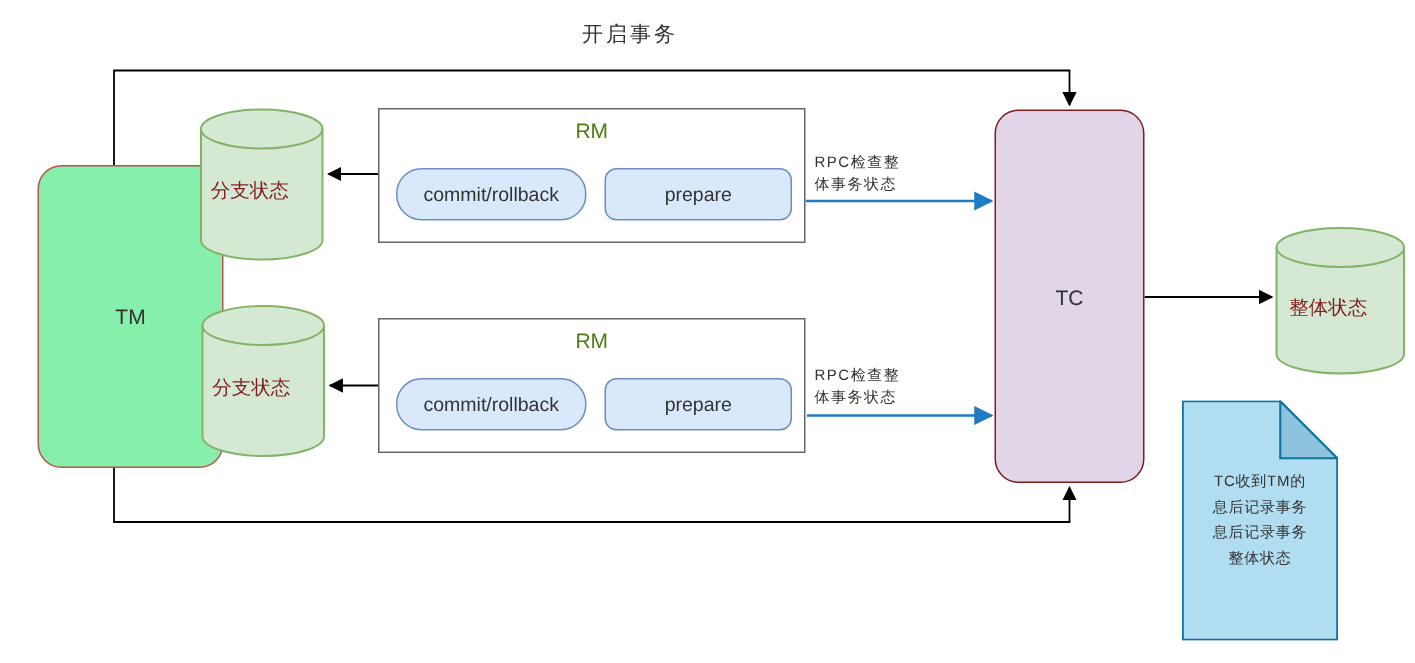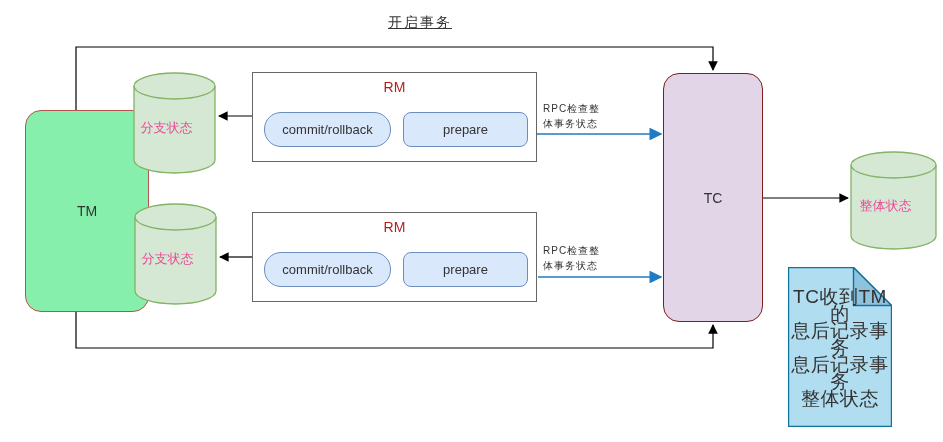--- a/index.html
+++ b/index.html
@@ -10,47 +10,47 @@
 
   
   .pill{border-radius:16px;display:flex;align-items:center;justify-content:center;
         font-size:14px;color:#333;box-sizing:border-box;}
   .tm{left:25px;top:110px;width:124px;height:202px;background:#86efac;border:1px solid #b85450;}
   .tc{left:663px;top:73px;width:100px;height:249px;background:#e1d5e7;border:1px solid #7f1d1d;}
 
   .rm{background:#ffffff;border:1px solid #666;box-sizing:border-box;width:285px;height:90px;}
   .rm-top{left:252px;top:72px;}
   .rm-bottom{left:252px;top:212px;}
-  .rm-title{position:absolute;top:6px;left:0;right:0;text-align:center;font-size:14px;color:#b91c1c;}
+  .rm-title{position:absolute;top:6px;left:0;right:0;text-align:center;font-size:14px;color:#4d7c0f;}
   .chip{position:absolute;top:39px;height:35px;background:#dae8fc;border:1px solid #6c8ebf;
         border-radius:8px;display:flex;align-items:center;justify-content:center;
         font-size:13px;color:#333;box-sizing:border-box;}
   .chip.commit{left:11px;width:127px;border-radius:17px;}
   .chip.prepare{left:150px;width:125px;text-align:center;}
 
   
   .cyl{width:83px;height:102px;}
   .cyl-label{position:absolute;left:0;right:16px;top:50%;transform:translateY(-25%);
-             text-align:center;font-size:13px;color:#ec4899;}
+             text-align:center;font-size:13px;color:#7f1d1d;}
   .cyl-top-1{left:133px;top:72px;}
   .cyl-bottom-1{left:134px;top:203px;}
   .cyl-global{left:850px;top:151px;width:87px;height:99px;}
 
   
-  .edge-label{font-size:14px;color:#333;text-align:center;white-space:nowrap;text-decoration:underline;}
+  .edge-label{font-size:14px;color:#333;text-align:center;white-space:nowrap;}
   .lbl-begin{left:330px;top:14px;width:180px;letter-spacing:2px;}
   .lbl-commit{left:307px;top:361px;width:180px;letter-spacing:1px;}
   .rpc-label{font-size:10px;line-height:15px;color:#333;text-align:left;width:110px;letter-spacing:1px;}
   .rpc-top{left:543px;top:101px;}
   .rpc-bottom{left:543px;top:243px;}
 
   
   .note{left:788px;top:267px;width:104px;height:160px;}
   .note-text{position:absolute;left:0;right:0;top:0;bottom:0;display:flex;flex-direction:column;
-             align-items:center;justify-content:center;font-size:19px;line-height:17px;
+             align-items:center;justify-content:center;font-size:10px;line-height:17px;
              color:#333;text-align:center;letter-spacing:0.5px;}
 </style>
 </head>
 <body>
 
 <div id="canvas">
 
   <svg class="layer" width="943" height="442" viewBox="0 0 943 442">
     <defs>
       <marker id="ah-black" viewBox="0 0 10 10" refX="9" refY="5" markerWidth="8" markerHeight="8" orient="auto">

